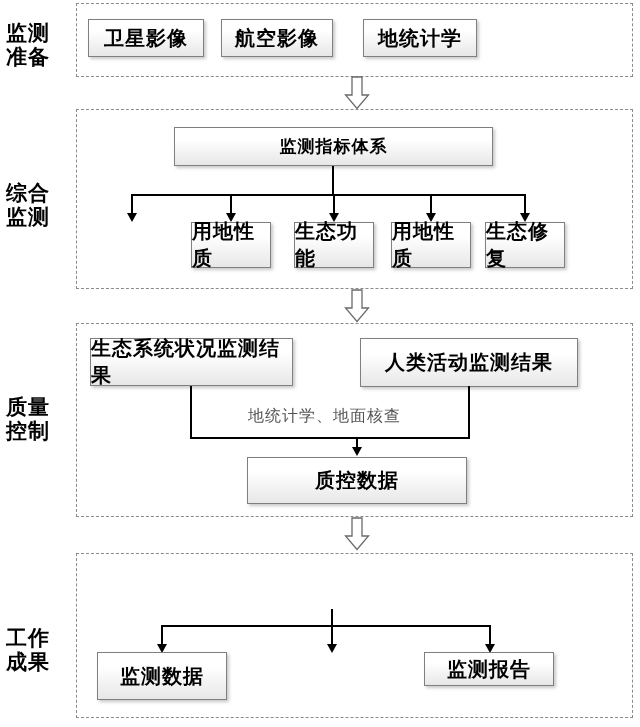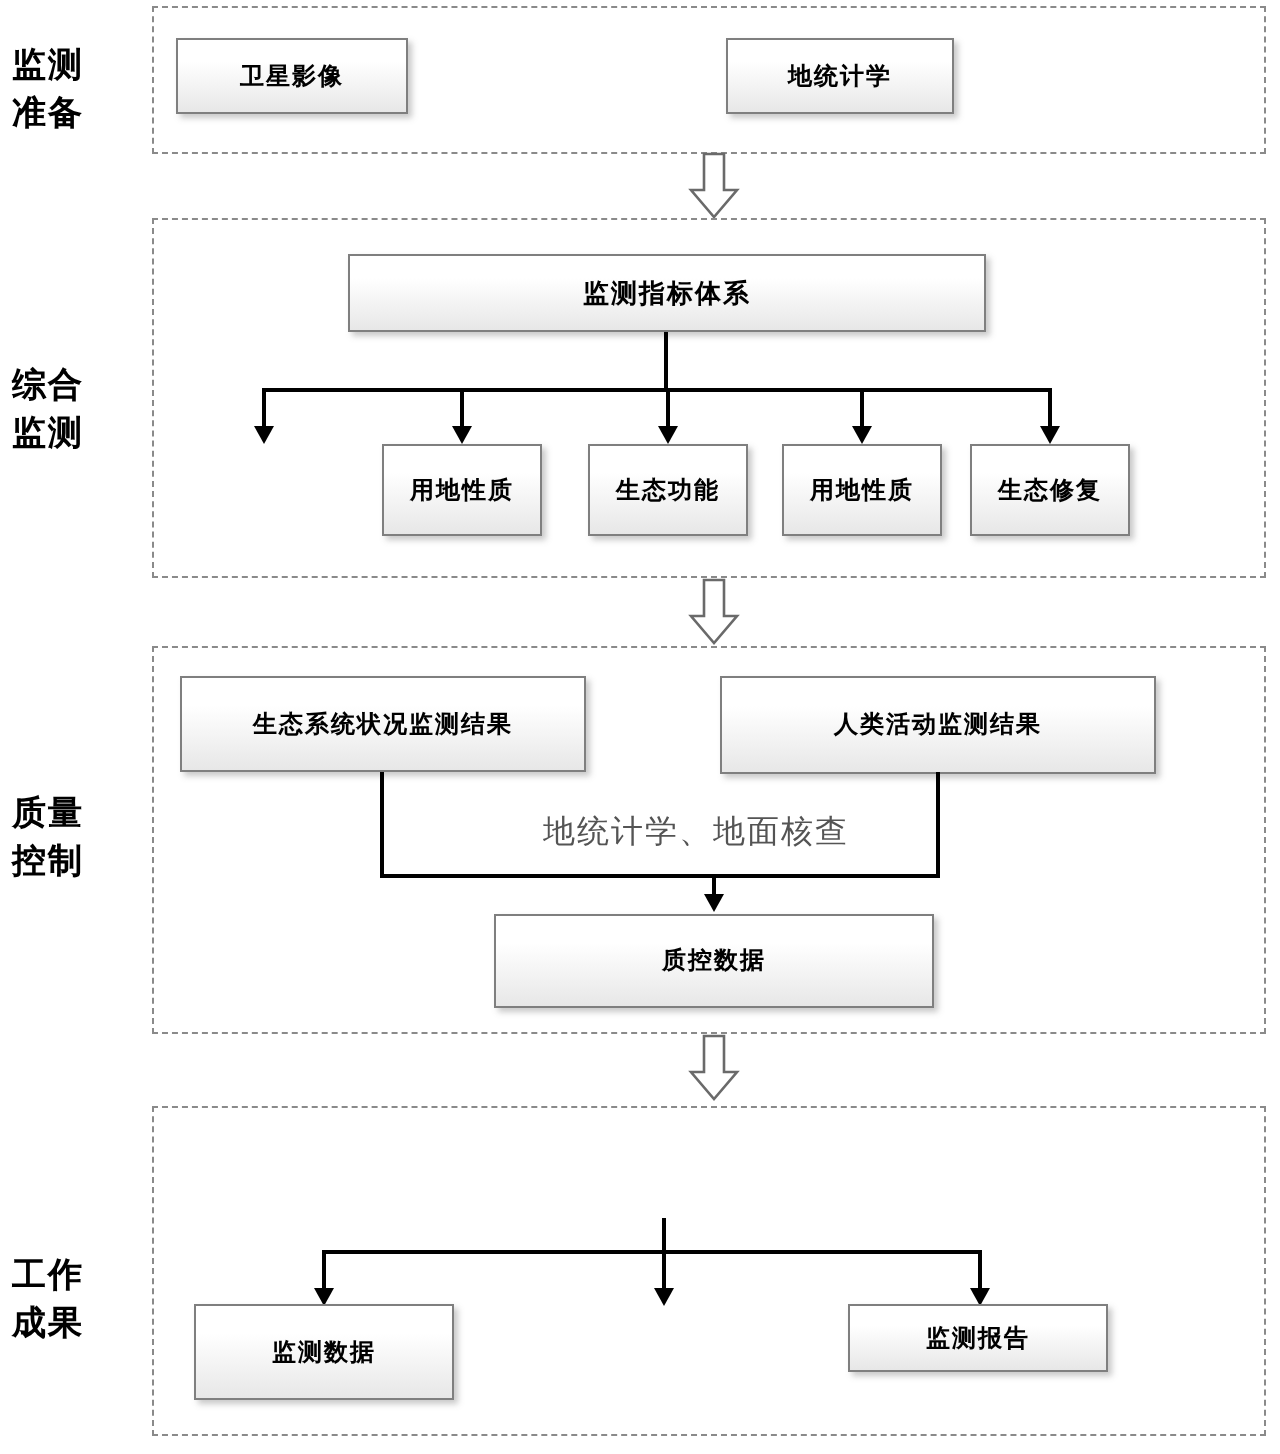--- a/index.html
+++ b/index.html
@@ -1,61 +1,62 @@
 <!DOCTYPE html>
 <html><head>
 <meta charset="utf-8">
 <style>
   html,body{margin:0;padding:0;background:#fff;}
   .canvas{
     position:relative;width:640px;height:727px;background:#fff;overflow:hidden;
     font-family:"Liberation Sans","DejaVu Sans",sans-serif;color:#000;
   }
   .side-label{
-    position:absolute;left:6px;width:62px;font-weight:bold;font-size:17px;
+    position:absolute;left:6px;width:62px;font-weight:bold;font-size:21px;
     line-height:24px;white-space:pre-line;letter-spacing:1px;
   }
   .panel{position:absolute;border:1px dashed #8a8a8a;box-sizing:border-box;}
   .node{
     position:absolute;box-sizing:border-box;border:1px solid #7f7f7f;
     background:linear-gradient(180deg,#ffffff 30%,#e7e7e7 100%);
     display:flex;align-items:center;justify-content:center;
-    font-weight:bold;font-size:12px;letter-spacing:1px;
+    font-weight:bold;font-size:20px;letter-spacing:1px;
     box-shadow:2px 2px 3px rgba(100,100,100,0.35);
   }
-  .node.hdr{font-size:13px;text-align:center;}
+  .node.hdr{font-size:17px;text-align:center;}
   .vline{position:absolute;width:2px;background:#000;}
   .hline{position:absolute;height:2px;background:#000;}
   .ah{
     position:absolute;width:0;height:0;
     border-left:5px solid transparent;border-right:5px solid transparent;
     border-top:9px solid #000;
   }
   .method-label{
-    position:absolute;font-size:16px;color:#545454;text-align:center;
+    position:absolute;font-size:16px;color:#545454;text-align:left;
     letter-spacing:1px;
   }
   .block-arrow{position:absolute;width:26px;height:34px;}
 </style>
 </head>
 <body>
 
 <div class="canvas">
 
   <div class="side-label" style="top:21px">监测
 准备</div>
   <div class="side-label" style="top:181px">综合
 监测</div>
   <div class="side-label" style="top:395px">质量
 控制</div>
   <div class="side-label" style="top:626px">工作
 成果</div>
 
   <div class="panel" style="left:76px;top:3px;width:557px;height:74px"></div>
   <div class="node" style="left:88px;top:19px;width:116px;height:38px">卫星影像</div>
+  <div class="node" style="left:221px;top:19px;width:112px;height:38px">航空影像</div>
   <div class="node" style="left:363px;top:19px;width:114px;height:38px">地统计学</div>
 
   <svg class="block-arrow" style="left:344px;top:76px" viewBox="0 0 26 34">
     <polygon points="8,1 18,1 18,19 24.5,19 13,32.5 1.5,19 8,19" fill="#ffffff" stroke="#6a6a6a" stroke-width="1.3"></polygon>
   </svg>
 
   <div class="panel" style="left:76px;top:109px;width:557px;height:180px"></div>
   <div class="node hdr" style="left:174px;top:127px;width:319px;height:39px">监测指标体系</div>
 
   <div class="vline" style="left:332px;top:166px;height:28px"></div>

